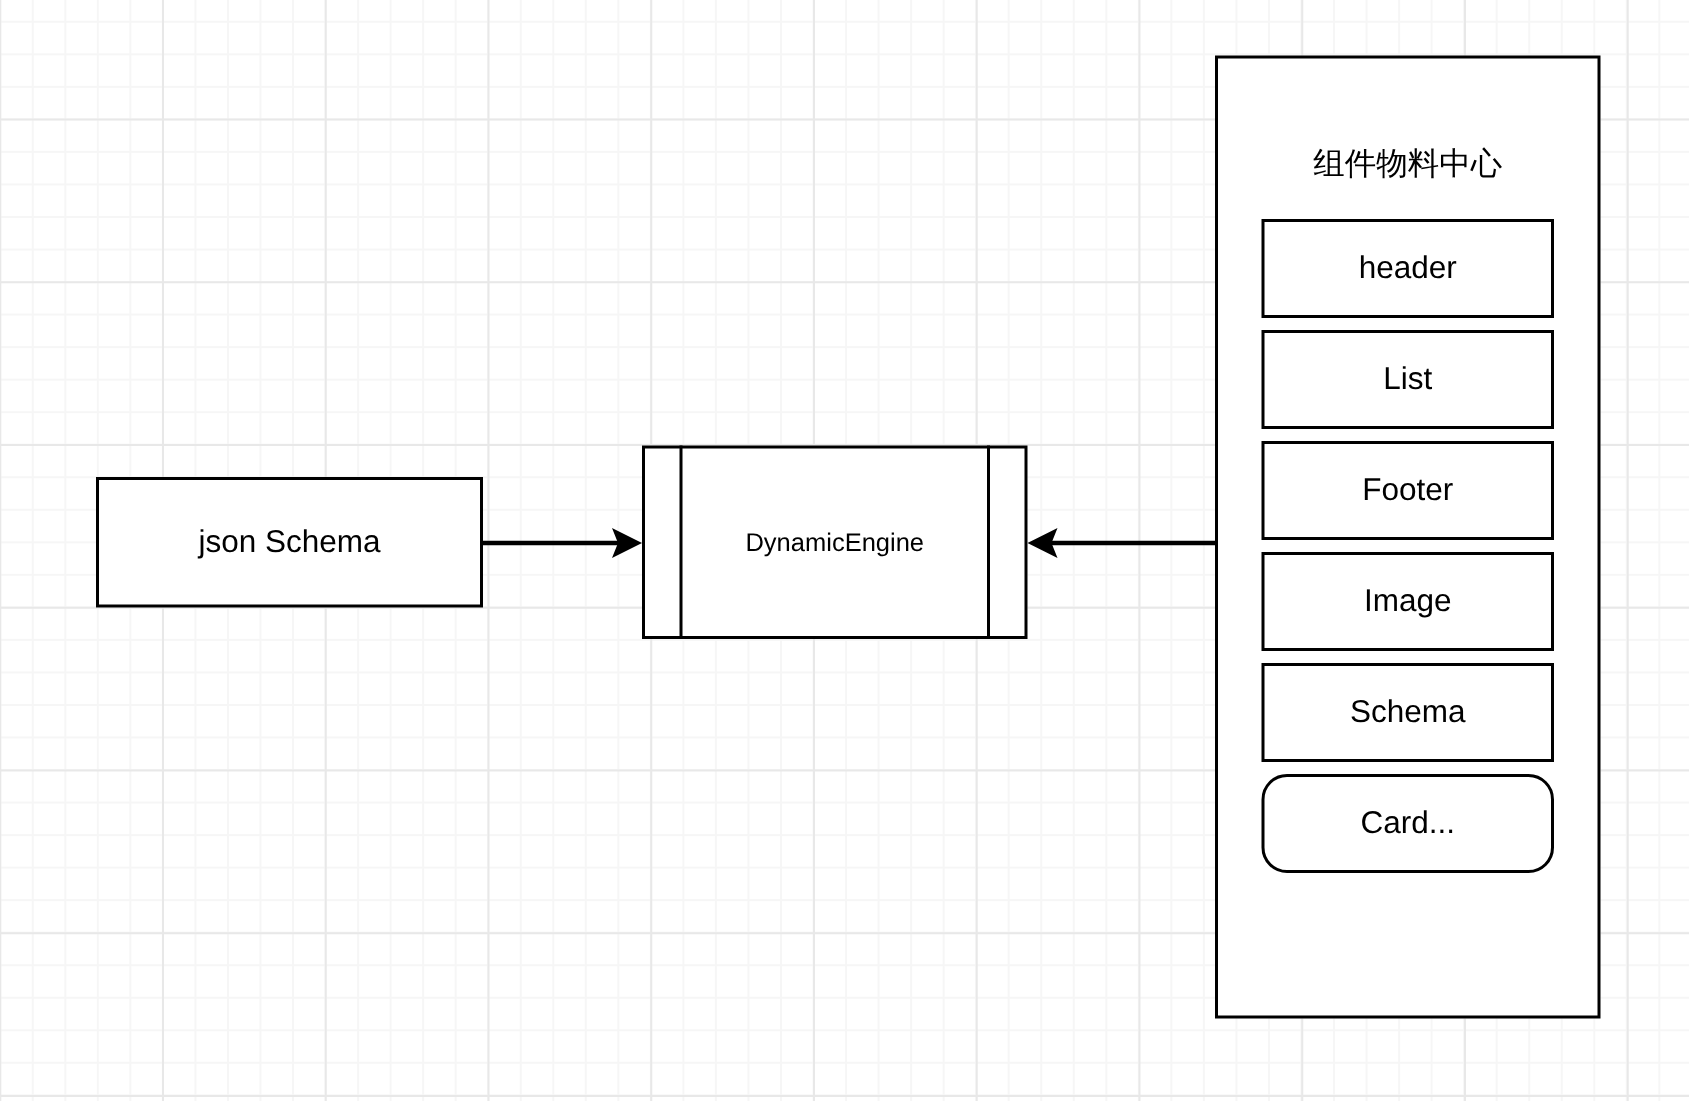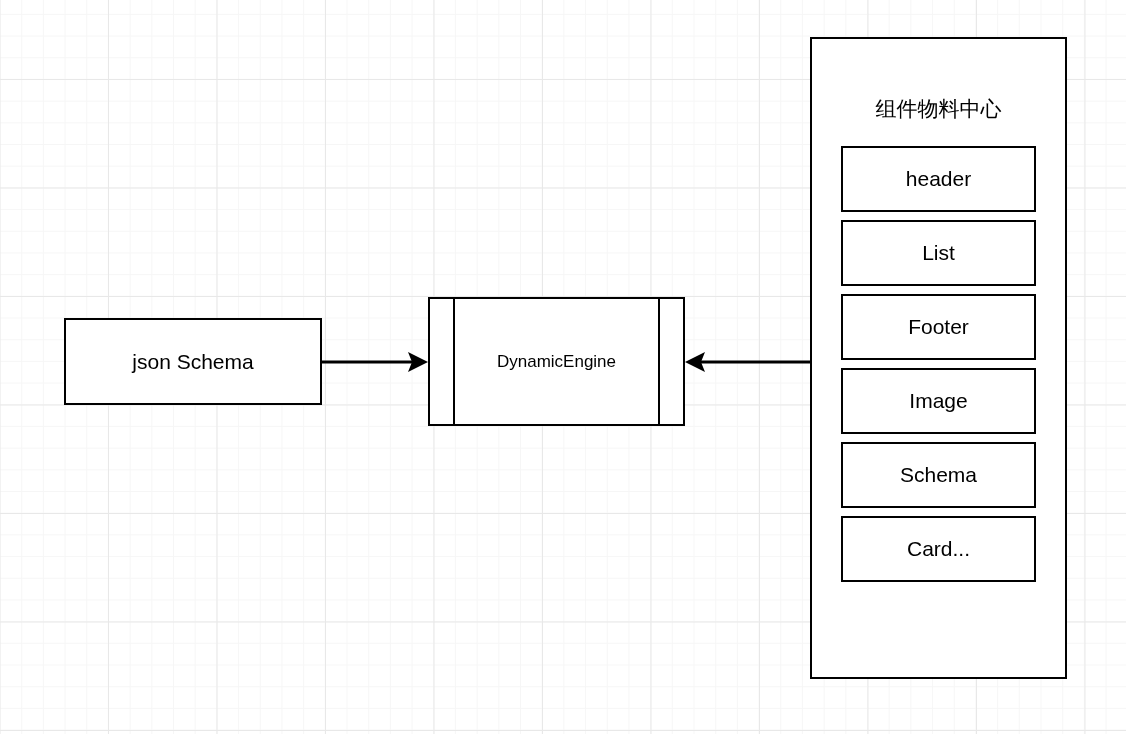--- a/index.html
+++ b/index.html
@@ -100,21 +100,21 @@
     height: 66px;
     border: 2px solid #000000;
     background: #ffffff;
     margin-bottom: 8px;
     display: flex;
     align-items: center;
     justify-content: center;
     font-size: 21px;
     color: #000000;
   }
-  .material-item:last-child { margin-bottom: 0; }
+  .material-item:last-child { margin-bottom: 0; border-radius: 17px; }
 
   
   .edge {
     position: absolute;
     overflow: visible;
   }
   .edge svg { display: block; overflow: visible; }
 </style>
 </head>
 <body>

